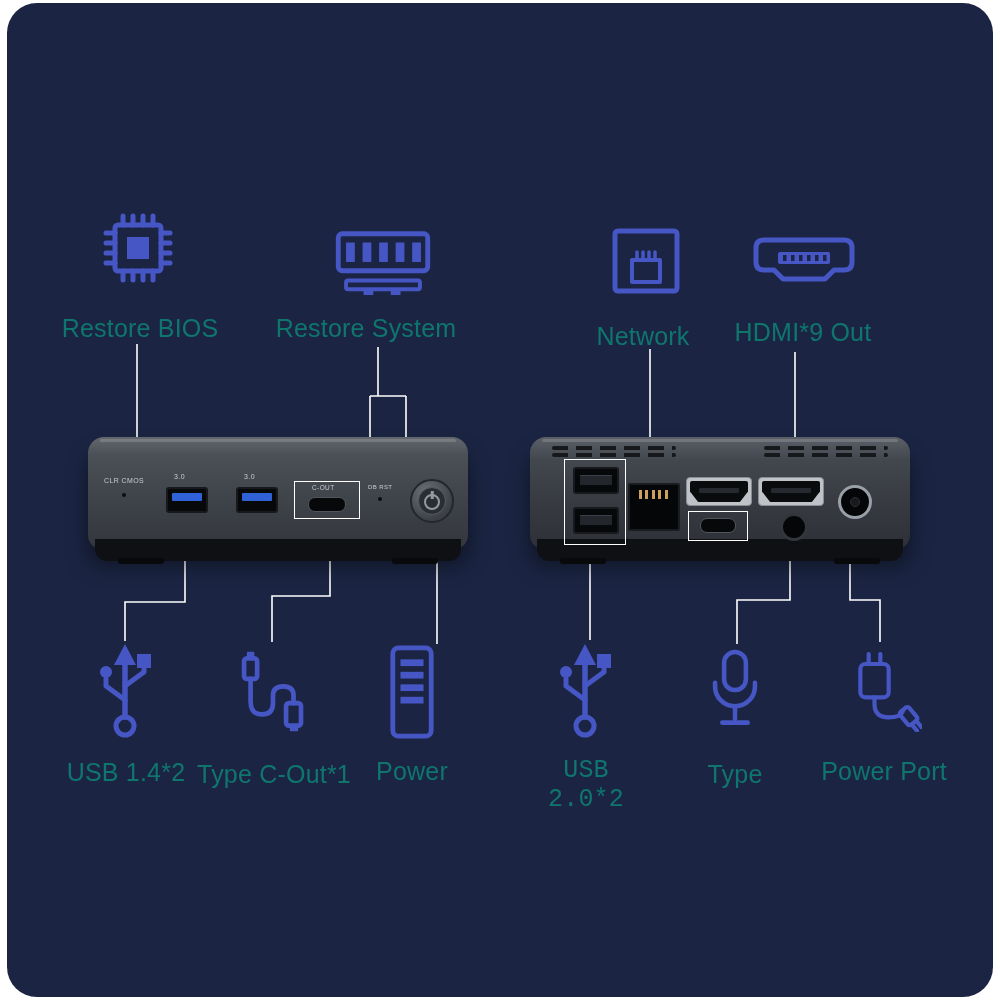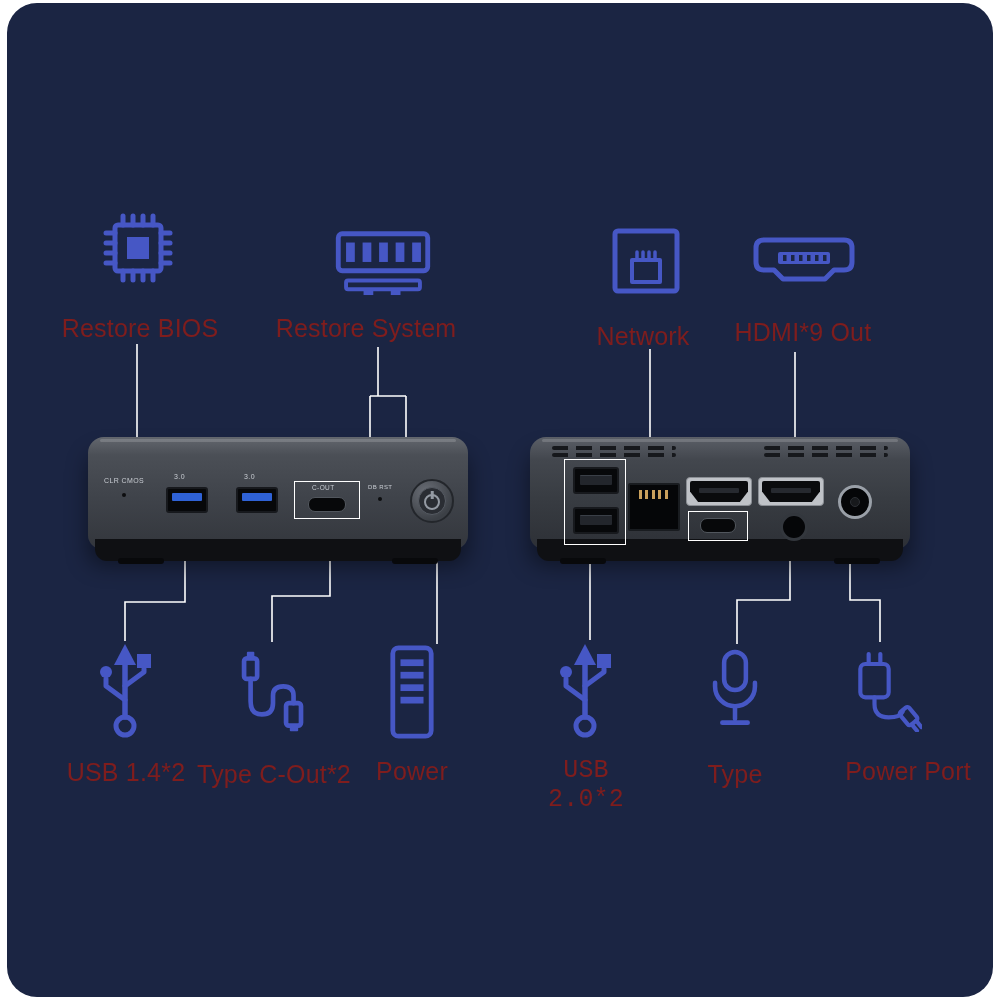--- a/index.html
+++ b/index.html
@@ -1,19 +1,19 @@
 <!DOCTYPE html>
 <html><head>
 <meta charset="utf-8">
 <style>
   html,body{margin:0;padding:0;background:#ffffff;font-family:"Liberation Sans",sans-serif;}
   .canvas{position:relative;width:1000px;height:1000px;overflow:hidden;background:#ffffff;}
   .abs{position:absolute;}
   .panel{position:absolute;left:7px;top:3px;width:986px;height:994px;border-radius:30px;background:#1b2543;}
-  .label{position:absolute;color:#7f1d1d;font-size:25px;text-align:center;letter-spacing:0.2px;}
+  .label{position:absolute;color:#0f766e;font-size:25px;text-align:center;letter-spacing:0.2px;}
   .tiny{position:absolute;color:#c8ccd2;font-size:7px;letter-spacing:0.4px;white-space:nowrap;}
   .ic{stroke:#4657c5;stroke-width:5;fill:none;stroke-linecap:round;stroke-linejoin:round;}
   .ict{stroke:#4657c5;stroke-width:3.5;fill:none;stroke-linecap:round;}
   .icf{fill:#4657c5;stroke:none;}
   .bgfill{fill:#1b2543;stroke:none;}
   .lines{position:absolute;left:0;top:0;}
   .lines path{stroke:#ffffff;stroke-width:1.6;fill:none;}
   .dev{position:absolute;width:380px;height:128px;}
   .dev-body{position:absolute;left:0;top:0;right:0;height:112px;border-radius:16px 16px 14px 14px;
     background:linear-gradient(180deg,#63676e 0%,#4b4f56 16%,#3f434a 55%,#33363c 100%);
@@ -213,21 +213,21 @@
   </svg>
   <div class="label" style="left:58px;top:758px;width:136px;">USB 1.4*2</div>
 
   <svg class="abs" style="left:231px;top:648px;" width="84" height="88" viewBox="0 0 90 92">
     <rect class="icf" x="17" y="3" width="8" height="7" rx="1"></rect>
     <rect class="ic" x="14" y="10" width="14" height="22" rx="3"></rect>
     <path class="ic" d="M21,32 V56 Q21,70 33,70 Q45,70 45,58 V50 Q45,40 56,40 Q67,40 67,50 V58"></path>
     <rect class="ic" x="59" y="58" width="16" height="24" rx="3"></rect>
     <rect class="icf" x="63" y="82" width="9" height="6" rx="1"></rect>
   </svg>
-  <div class="label" style="left:186px;top:760px;width:176px;">Type C-Out*2</div>
+  <div class="label" style="left:186px;top:760px;width:176px;">Type C-Out*1</div>
 
   <svg class="abs" style="left:388px;top:644px;" width="48" height="96" viewBox="0 0 50 100">
     <rect class="ic" x="5" y="4" width="40" height="92" rx="6"></rect>
     <rect class="icf" x="13" y="16" width="24" height="7"></rect>
     <rect class="icf" x="13" y="29" width="24" height="7"></rect>
     <rect class="icf" x="13" y="42" width="24" height="7"></rect>
     <rect class="icf" x="13" y="55" width="24" height="7"></rect>
   </svg>
   <div class="label" style="left:357px;top:757px;width:110px;">Power</div>
 
@@ -254,15 +254,15 @@
     <line class="ic" x1="32" y1="18" x2="32" y2="6"></line>
     <line class="ic" x1="46" y1="18" x2="46" y2="6"></line>
     <rect class="ic" x="22" y="18" width="34" height="40" rx="6"></rect>
     <path class="ic" d="M39,58 V66 Q39,82 56,82 Q70,82 73,75"></path>
     <g transform="translate(76,76) rotate(-40)">
       <rect class="ic" x="-7" y="-4" width="14" height="20" rx="3"></rect>
       <line class="ic" x1="-3.5" y1="16" x2="-3.5" y2="26"></line>
       <line class="ic" x1="3.5" y1="16" x2="3.5" y2="26"></line>
     </g>
   </svg>
-  <div class="label" style="left:816px;top:757px;width:136px;margin-left:24px;">Power Port</div>
+  <div class="label" style="left:816px;top:757px;width:136px;">Power Port</div>
 
 </div>
 
 </body></html>

